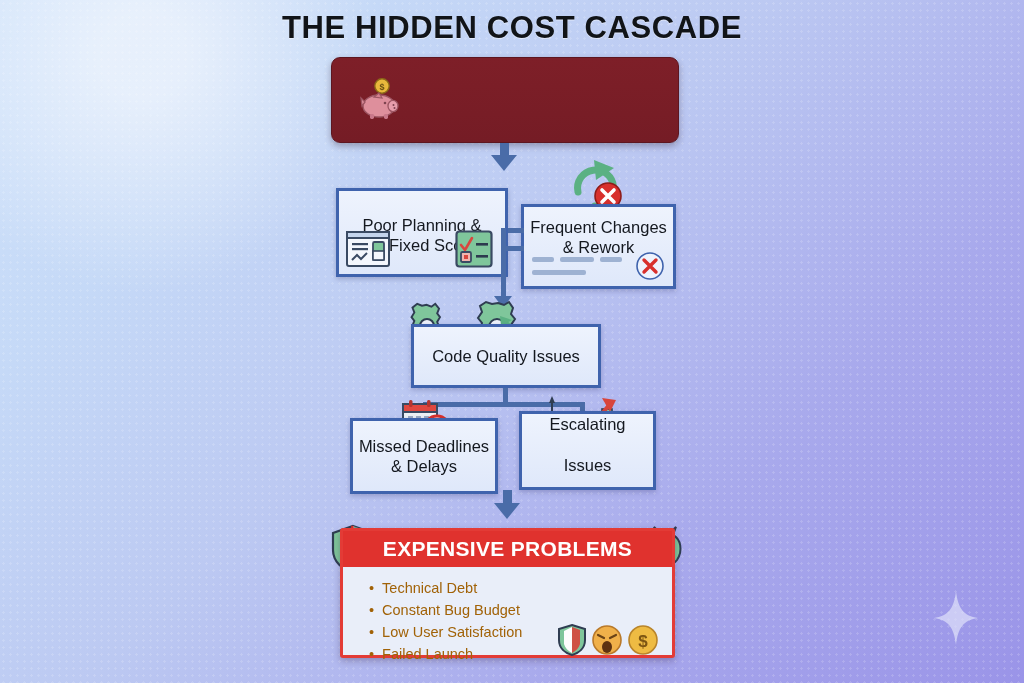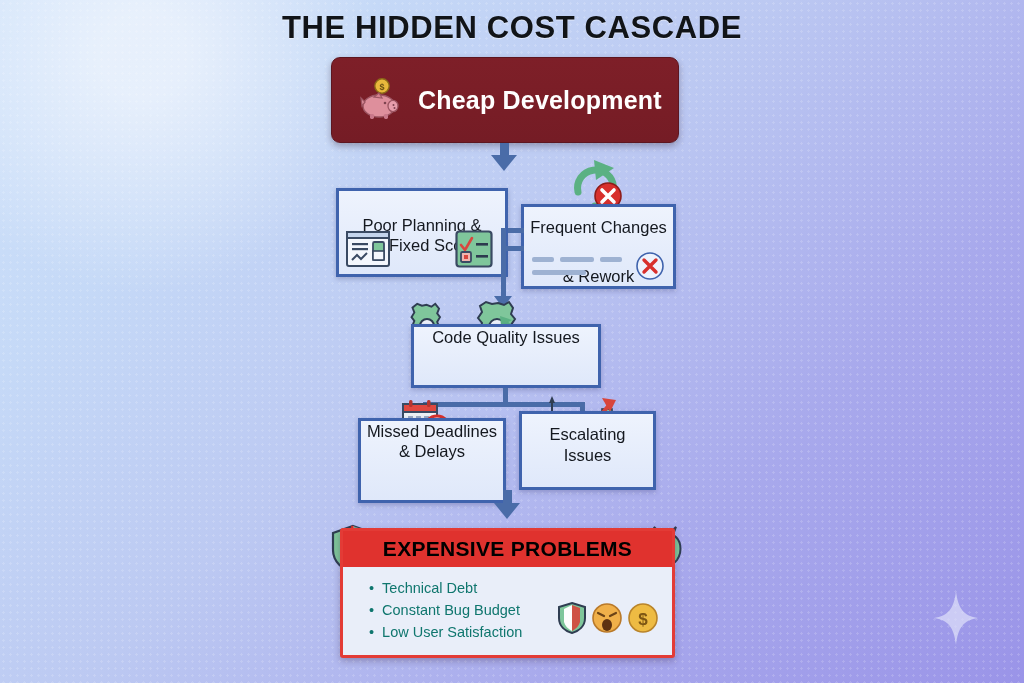--- a/index.html
+++ b/index.html
@@ -32,46 +32,46 @@
     background:linear-gradient(180deg,#7e1f28 0%,#751c25 100%);
     border:1px solid #5d1620;
     box-shadow:0 3px 7px rgba(40,20,40,.33);
     display:flex;align-items:center;gap:14px;padding-left:26px;
   }
   .banner .label{color:#fff;font-size:25px;font-weight:bold;letter-spacing:.2px;}
   .bluebox{
     background:linear-gradient(180deg,#eef3fd 0%,#dfe8fa 100%);
     border:3px solid #3f63ad;
     box-shadow:0 2px 5px rgba(40,40,90,.25);
-    display:flex;flex-direction:column;align-items:center;
+    display:flex;flex-direction:column;align-items:center;justify-content:center;
     color:#14181f;text-align:center;
   }
   .bluebox .label{font-size:16.5px;line-height:1.22;}
   #box-planning{left:336px;top:188px;width:172px;height:89px;justify-content:flex-start;padding-top:24px;}
-  #box-changes{left:521px;top:204px;width:155px;height:85px;justify-content:space-between;padding-top:10px;}
+  #box-changes{left:521px;top:204px;width:155px;height:85px;justify-content:flex-start;padding-top:10px;}
   #box-code{left:411px;top:324px;width:190px;height:64px;}
-  #box-deadlines{left:350px;top:418px;width:148px;height:85px;margin-left:8px;}
-  #box-budget{left:519px;top:411px;width:137px;height:79px;justify-content:center;padding-bottom:12px;}
+  #box-deadlines{left:350px;top:418px;width:148px;height:76px;}
+  #box-budget{left:519px;top:411px;width:137px;height:79px;justify-content:space-between;padding-bottom:12px;}
   
   .conn{position:absolute;background:#4a6ca8;}
   .arrow-dn{position:absolute;width:0;height:0;border-left:13px solid transparent;border-right:13px solid transparent;border-top:16px solid #4a6ca8;}
   .arrow-dn.sm{border-left-width:9px;border-right-width:9px;border-top-width:12px;}
   
   #results{
     left:340px;top:528px;width:335px;height:130px;
     border:3px solid #e33b36;border-radius:3px;background:#e9eef9;
     box-shadow:0 3px 7px rgba(50,30,60,.3);
   }
   #results .head{
     height:36px;background:#e0322e;display:flex;align-items:center;justify-content:center;
   }
-  #results .head .label{color:#000000;font-size:21px;font-weight:bold;letter-spacing:.3px;}
+  #results .head .label{color:#ffffff;font-size:21px;font-weight:bold;letter-spacing:.3px;}
   #results .body{position:relative;padding:10px 0 0 26px;}
   #results ul{margin:0;padding:0;list-style:none;}
-  #results li{font-size:14.5px;color:#0f766e;line-height:1.52;}
+  #results li{font-size:14.5px;color:#a16207;line-height:1.52;}
   #results li:before{content:"\2022";margin-right:8px;}
   .emoji-row{position:absolute;right:13px;bottom:8px;display:flex;gap:4px;align-items:center;}
   .ic{display:block;}
   .float-ic{position:absolute;}
 </style>
 </head>
 <body>
 
 <div id="stage">
 
@@ -88,21 +88,20 @@
       <ellipse cx="21" cy="29" rx="16" ry="11" fill="#de8f9c" stroke="#9d5663" stroke-width="1.4"></ellipse>
       <path d="M7 25 L3 21 L4 29 Z" fill="#de8f9c" stroke="#9d5663" stroke-width="1.3"></path>
       <path d="M16 20 L21 16 L24 21 Z" fill="#d6818f" stroke="#9d5663" stroke-width="1.2"></path>
       <ellipse cx="35" cy="29" rx="5" ry="5.6" fill="#e79dab" stroke="#9d5663" stroke-width="1.3"></ellipse>
       <circle cx="35.5" cy="28" r="1" fill="#7e4450"></circle>
         <circle cx="36.5" cy="31" r="1" fill="#7e4450"></circle>
       <circle cx="27" cy="26" r="1.3" fill="#7e4450"></circle>
       <rect x="12" y="37" width="4" height="5" rx="1.4" fill="#c9788a"></rect>
       <rect x="26" y="37" width="4" height="5" rx="1.4" fill="#c9788a"></rect>
     </svg>
-    <span class="label">Cheap Development</span>
   </div>
 
   <div class="conn" style="left:500px;top:143px;width:9px;height:14px;"></div>
   <div class="arrow-dn" style="left:491px;top:155px;"></div>
 
   <div class="node bluebox" id="box-planning">
     <span class="label">Poor Planning &amp;</span>
     <span class="label">No Fixed Scope</span>
   </div>
   <svg class="float-ic" style="left:346px;top:231px;" width="44" height="36" viewBox="0 0 44 36">
@@ -218,20 +217,21 @@
   </svg>
   <div class="node" id="results">
     <div class="head">
       <span class="label">EXPENSIVE PROBLEMS</span>
     </div>
     <div class="body">
       <ul>
         <li>Technical Debt</li>
         <li>Constant Bug Budget</li>
         <li>Low User Satisfaction</li>
+        <li>Failed Launch</li>
       </ul>
       <div class="emoji-row">
         <svg width="30" height="34" viewBox="0 0 30 34">
           <path d="M15 2 L28 6 V17 C28 25 22 30 15 32 C8 30 2 25 2 17 V6 Z" fill="#7fc69b" stroke="#2f3d52" stroke-width="2"></path>
           <path d="M15 4 L15 30 C11 28 8 25 7 21 L7 8 Z" fill="#fdfdfd"></path>
           <path d="M15 4 L23 7 L23 21 C22 25 19 28 15 30 Z" fill="#d8453c" opacity=".9"></path>
         </svg>
         <svg width="32" height="32" viewBox="0 0 32 32">
           <circle cx="16" cy="16" r="14" fill="#f0b04a" stroke="#b9792a" stroke-width="1.6"></circle>
           <path d="M7 11 L13 14 M25 11 L19 14" stroke="#6b4317" stroke-width="2.2" stroke-linecap="round"></path>

